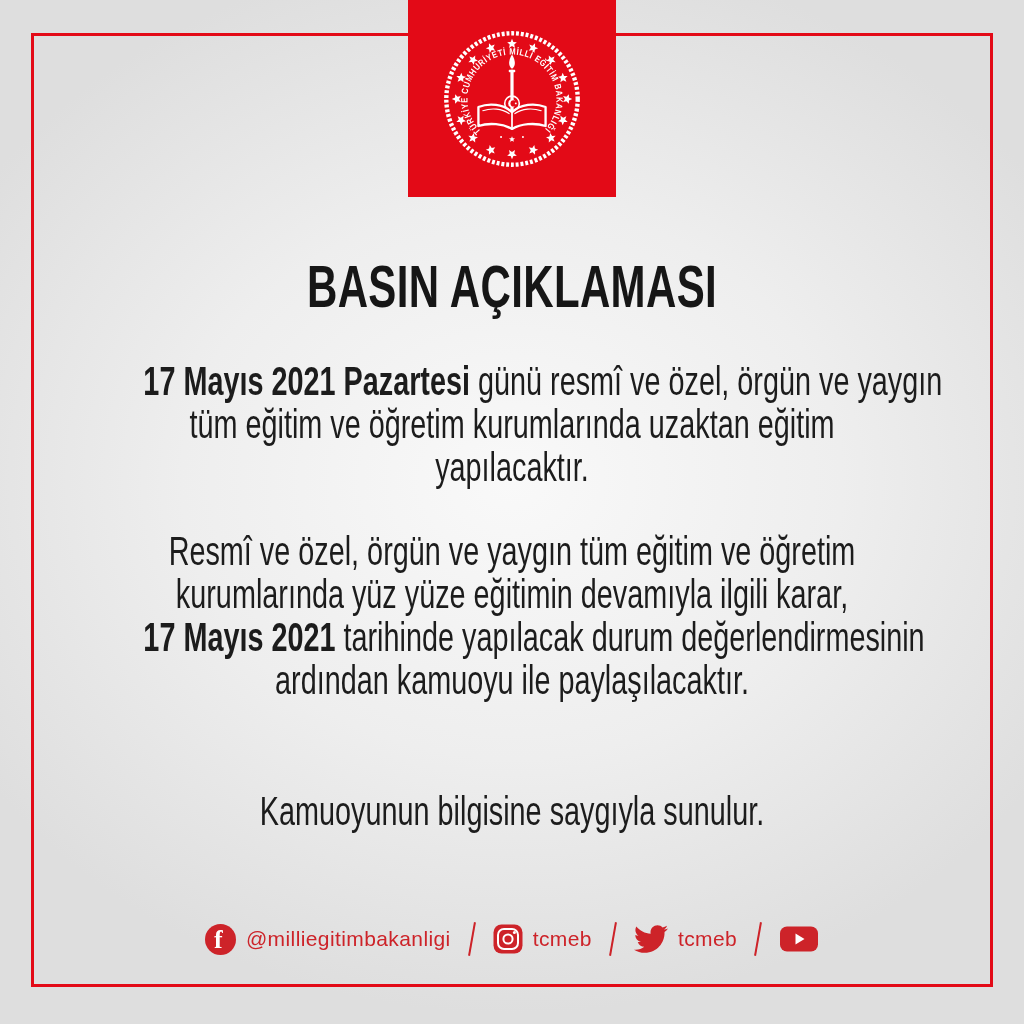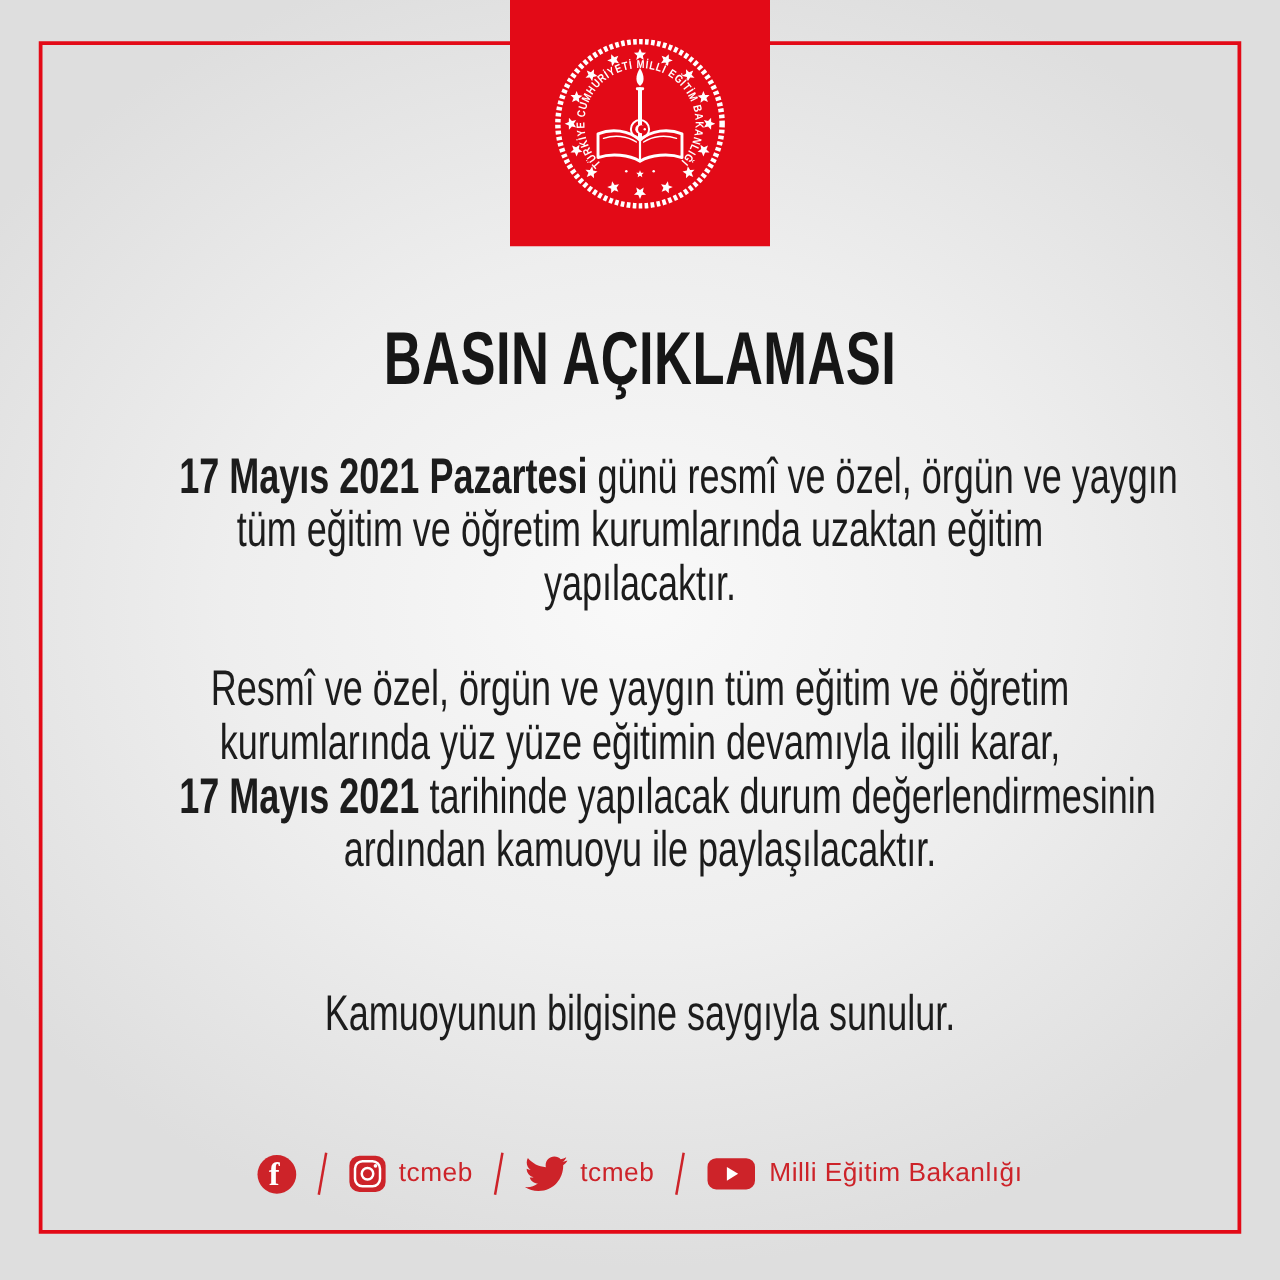--- a/index.html
+++ b/index.html
@@ -128,20 +128,21 @@
   <div class="bodyblock closing">
     <div class="ln">Kamuoyunun bilgisine saygıyla sunulur.</div>
   </div>
 
   <div class="footer">
 
     <div class="social-item">
       <div class="fb-circle">
           <span class="fb-f">f</span>
         </div>
+      <span class="handle">@milliegitimbakanligi</span>
     </div>
 
     <div class="sep"></div>
 
     <div class="social-item">
       <svg class="icon-svg" width="30" height="30" viewBox="0 0 30 30">
         <rect x="0.5" y="0.5" width="29" height="29" rx="8" fill="#cd2329"></rect>
         <rect x="5" y="5" width="20" height="20" rx="6" fill="none" stroke="#ffffff" stroke-width="2"></rect>
         <circle cx="15" cy="15" r="4.6" fill="none" stroke="#ffffff" stroke-width="2"></circle>
         <circle cx="21.4" cy="8.6" r="1.5" fill="#ffffff"></circle>
@@ -158,17 +159,16 @@
       <span class="handle">tcmeb</span>
     </div>
 
     <div class="sep"></div>
 
     <div class="social-item">
       <svg class="icon-svg" width="40" height="30" viewBox="0 0 40 30">
         <rect x="1" y="2.5" width="38" height="25" rx="7" fill="#cd2329"></rect>
         <path d="M16.5 9.5 L25.5 15 L16.5 20.5 Z" fill="#ffffff"></path>
       </svg>
-      <span class="handle">Milli Eğitim Bakanlığı</span>
     </div>
 
   </div>
 </div>
 
 </body></html>

